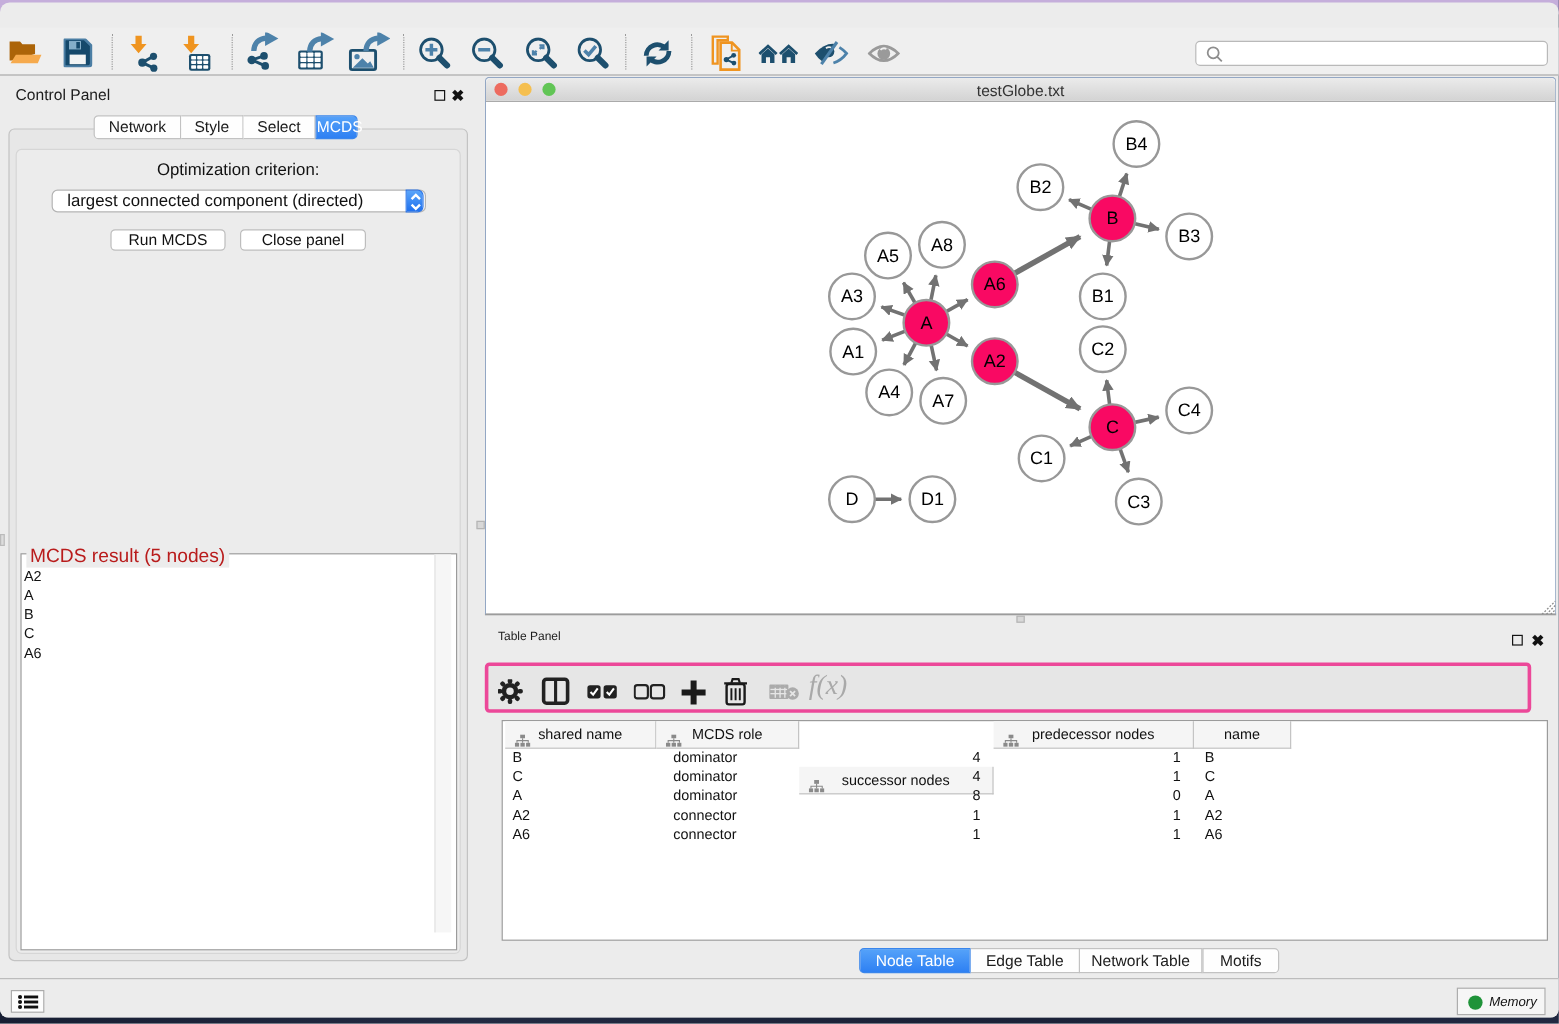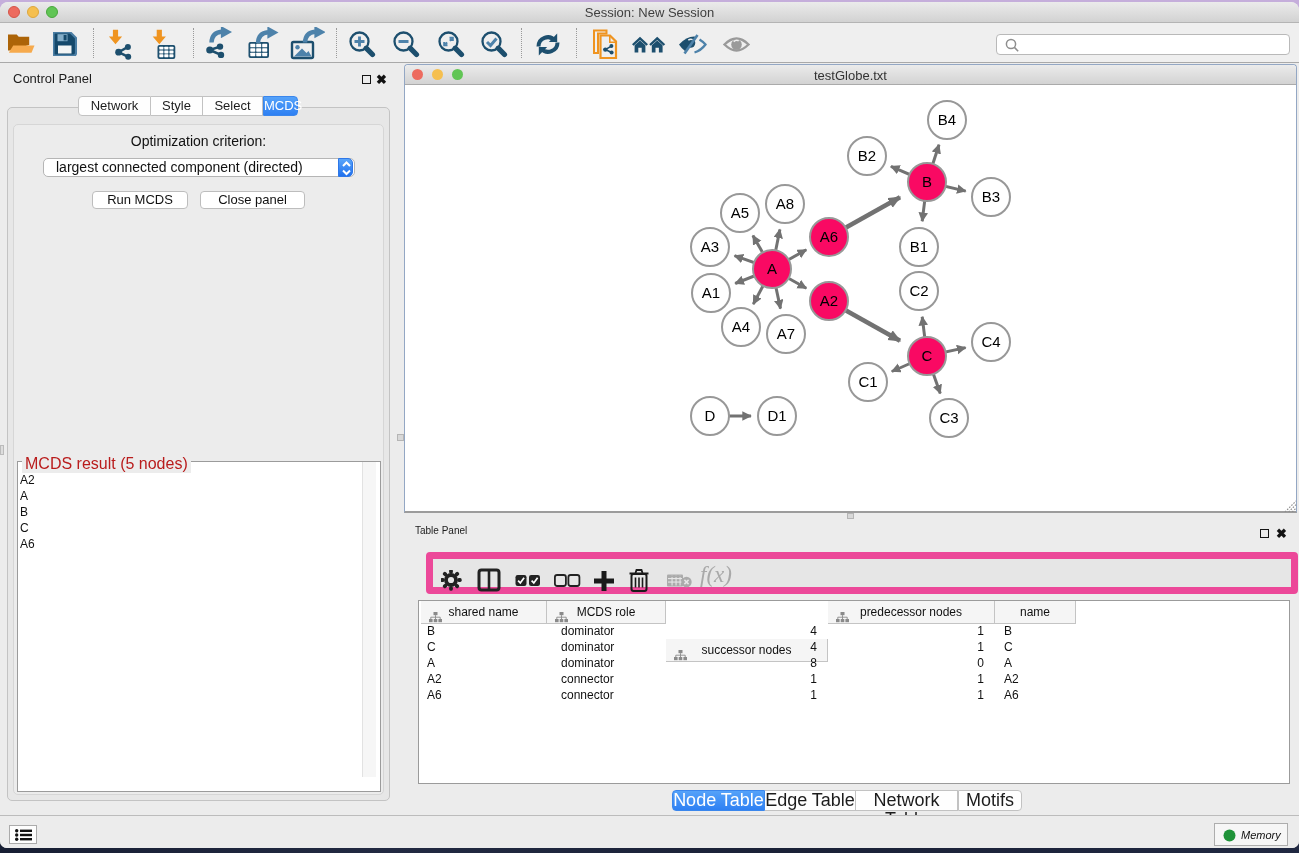--- a/index.html
+++ b/index.html
@@ -38,46 +38,40 @@
 #fs-legend { left:22px; top:453px; background:#ececec; padding:0 3px; font-size:16px; color:#b91c1c; }
 #fs-list { left:20px; top:470px; font-size:12px; color:#111; line-height:16px; }
 #fs-scroll { left:362px; top:460px; width:14px; height:315px; background:#f6f6f6; border-left:1px solid #e2e2e2; }
 
 #netwin { left:404px; top:62px; width:893px; height:449px; background:#fff; border:1px solid #93a7c4; border-bottom:2px solid #9c9c9c; border-radius:4px 4px 0 0; }
 #net-titlebar { left:0; top:0; width:891px; height:20px; background:linear-gradient(#ebebeb,#d3d3d3); border-bottom:1px solid #aaa; border-radius:4px 4px 0 0; }
 .ntl { width:11px; height:11px; border-radius:50%; top:4px; }
 #net-title { width:100%; text-align:center; top:3px; font-size:13px; color:#333; }
 
 #tp-title { left:415px; top:523px; font-size:10px; color:#1c1c1c; }
-#tp-toolbar { left:426px; top:550px; width:872px; height:42px; background:#e6e6e6; border:7px solid #ec4899; border-radius:4px; }
+#tp-toolbar { left:404px; top:550px; width:872px; height:42px; background:#e6e6e6; border:3px solid #ec4899; border-radius:4px; }
 #tp-table { left:418px; top:598px; width:872px; height:184px; background:#fff; border:1px solid #9b9b9b; }
 .th { top:0; height:23px; border-right:1px solid #c4c4c4; border-bottom:1px solid #c4c4c4; font-size:12px; color:#111; background:#f5f5f5; text-align:center; line-height:22px; }
 .td { font-size:12px; color:#111; }
 
-.btab { top:788px; height:21px; background:#fefefe; border:1px solid #c2c2c2; font-size:18px; color:#1c1c1c; text-align:center; line-height:19px; }
+.btab { top:788px; height:21px; background:#fefefe; border:1px solid #c2c2c2; font-size:13px; color:#1c1c1c; text-align:center; line-height:19px;margin-left:44px; }
 #btab-node { background:linear-gradient(#55a2f9,#2e80f3); color:#fff; border-color:#3a86ec; }
 
 #statusbar { left:0; top:813px; width:1299px; height:33px; background:#ececec; border-top:1px solid #bcbcbc; }
 #listbtn { left:9px; top:9px; width:28px; height:19px; background:#fdfdfd; border:1px solid #ababab; }
 #membtn { left:1214px; top:7px; width:74px; height:23px; background:#f6f6f6; border:1px solid #adadad; font-size:11px; color:#111; }
 
 .e1 { stroke:#727272; stroke-width:3; marker-end:url(#ah); }
 .e2 { stroke:#727272; stroke-width:4.6; marker-end:url(#ah2); }
 .nl { font-family:"Liberation Sans",sans-serif; font-size:15px; fill:#000; text-anchor:middle; }
 </style>
 </head>
 <body>
 <div id="desktop-top" class="abs"></div>
 <div id="win" class="abs">
-  <div id="titlebar" class="abs">
-    <div class="tl abs" style="left:8px;  background:#ed6b5f; border:0.5px solid #d35549;"></div>
-    <div class="tl abs" style="left:27px; background:#f5bf4f; border:0.5px solid #dda63c;"></div>
-    <div class="tl abs" style="left:46px; background:#61c555; border:0.5px solid #4aa73e;"></div>
-    <div id="title-text" class="abs">Session: New Session</div>
-  </div>
   <div id="toolbar" class="abs">
     <div class="tsep abs" style="left:93px"></div>
     <div class="tsep abs" style="left:193px"></div>
     <div class="tsep abs" style="left:336px"></div>
     <div class="tsep abs" style="left:521px"></div>
     <div class="tsep abs" style="left:576px"></div>
     <div class="abs" style="left:0;top:0;width:1299px;height:40px;">
 <svg class="abs" style="left:7px;top:10px" width="29" height="24" viewBox="0 0 29 24">
           <path d="M1,1.5 L9.7,1.5 L11.7,3.8 L22.2,3.8 L22.2,12 L2.5,17.5 L1,17.5 z" fill="#ac6408"></path>
           <path d="M6.2,12.6 L27.5,12.6 L24.5,19.8 L1.8,19.8 z" fill="#f6aa4d"></path>

